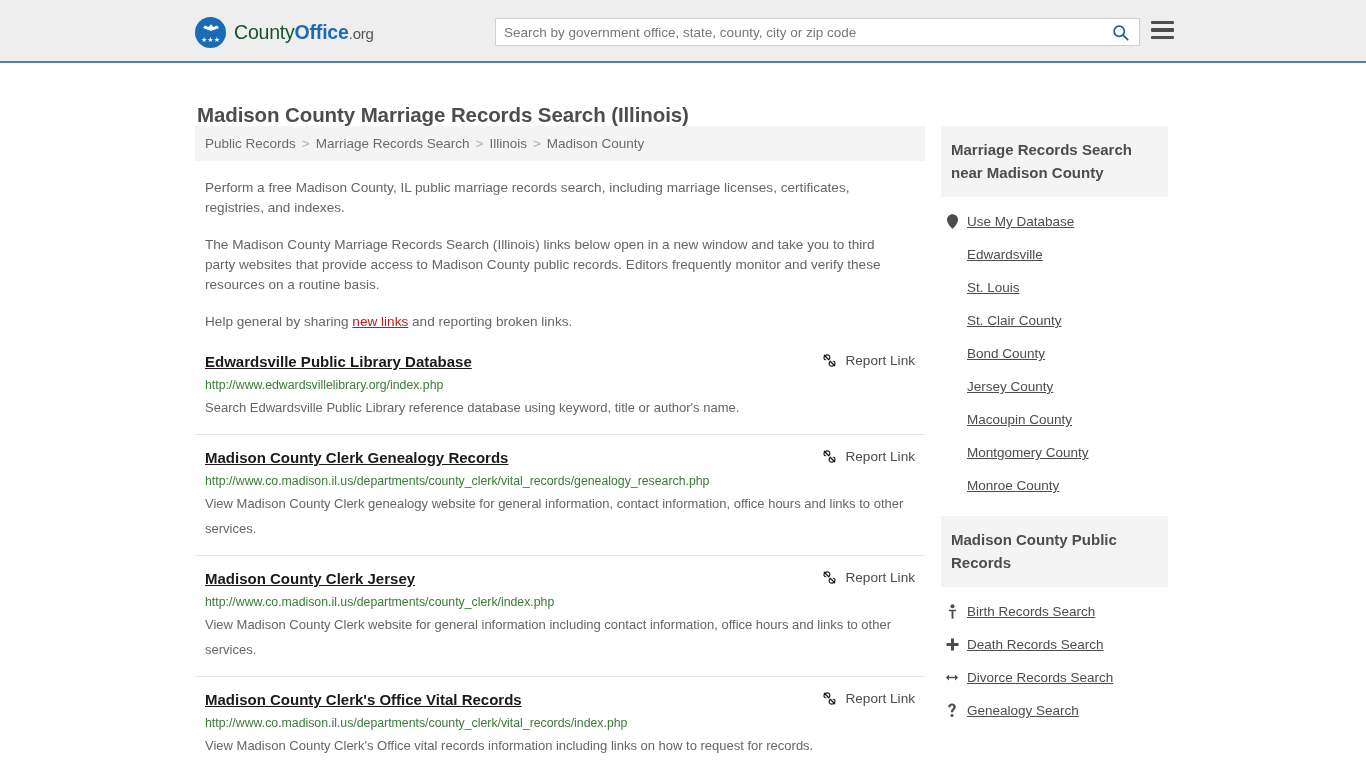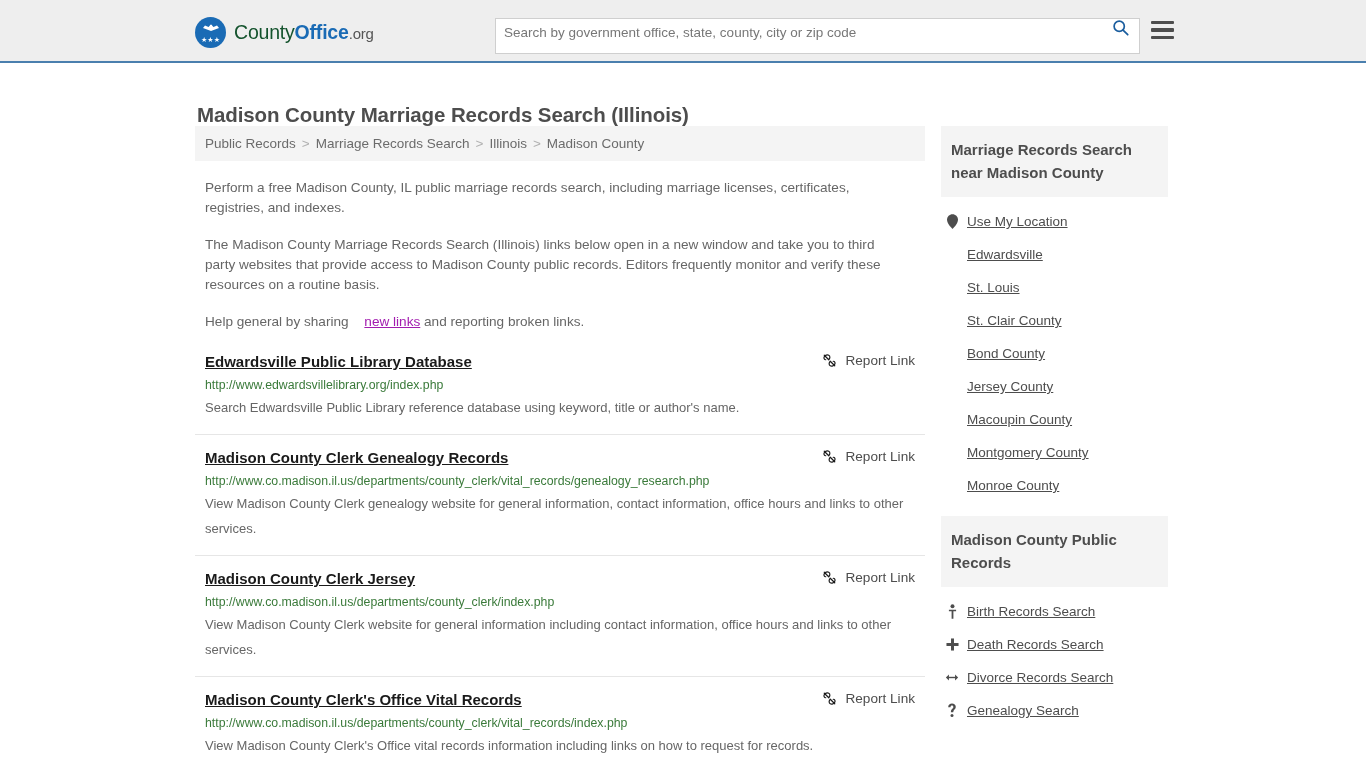--- a/index.html
+++ b/index.html
@@ -59,25 +59,25 @@
   }
   .logo-text .b { font-weight: bold; color: #1a6bb5; }
   .logo-text .ctext { color: #14532d; }
   .logo-text .org { color: #555; font-size: 15px; }
 
   .search-wrap {
     position: absolute;
     left: 495px;
     top: 18px;
     width: 645px;
-    height: 36px;
+    height: 28px;
     background: #ffffff;
     border: 1px solid #cfcfcf;
     display: flex;
-    align-items: flex-start;
+    align-items: center;
   }
   .search-input {
     border: none;
     outline: none;
     flex: 1;
     height: 26px;
     padding: 0 8px;
     font-size: 13.5px;
     color: #333;
     font-family: "Liberation Sans", sans-serif;
@@ -148,24 +148,23 @@
 
   .intro { padding: 0 10px; }
   .intro p {
     font-size: 13.6px;
     color: #666666;
     line-height: 20px;
     margin: 17px 0 0 0;
     max-width: 700px;
   }
   .intro p a {
-    color: #a21caf;
+    color: #b91c1c;
     text-decoration: underline;
     font-weight: normal;
-    margin-left: 12px;
   }
 
   .results { margin-top: 20px; }
   .result {
     padding: 0 10px 14px 10px;
     border-bottom: 1px solid #e6e6e6;
     margin-bottom: 13px;
     position: relative;
   }
   .result:last-child { border-bottom: none; }
@@ -370,21 +369,21 @@
     <div class="side-block">
       <div class="side-head">Marriage Records Search near Madison County</div>
       <div class="side-list">
 
         <div class="side-item">
           <span class="side-ico">
             <svg width="11" height="15" viewBox="0 0 12 16">
               <path d="M6 0 C2.7 0 0 2.7 0 6 C0 10.5 6 16 6 16 C6 16 12 10.5 12 6 C12 2.7 9.3 0 6 0 Z" fill="#4d4d4d"></path>
             </svg>
           </span>
-          <a href="#">Use My Location</a>
+          <a href="#">Use My Database</a>
         </div>
 
         <div class="side-item">
           <span class="side-ico blank"></span>
           <a href="#">Edwardsville</a>
         </div>
 
         <div class="side-item">
           <span class="side-ico blank"></span>
           <a href="#">St. Louis</a>

